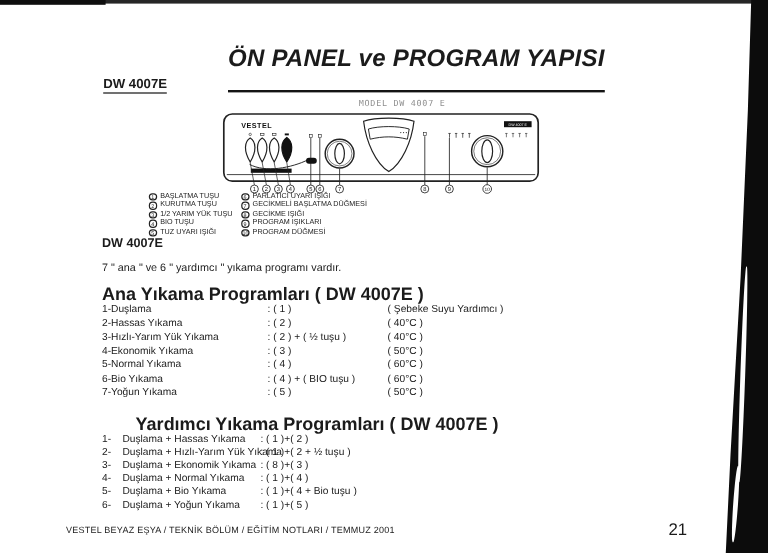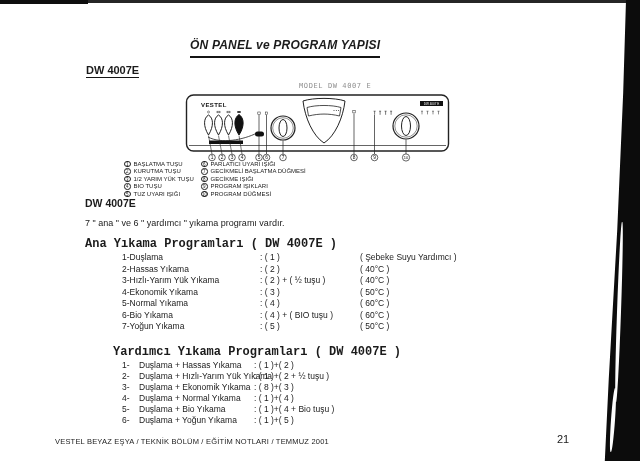--- a/index.html
+++ b/index.html
@@ -11,59 +11,59 @@
   
   .scan-top{position:absolute;top:0;left:0;width:640px;height:2.5px;background:#262626;}
   .scan-top-blob{position:absolute;top:0;left:0;width:88px;height:4px;background:#0e0e0e;}
   .scan-right{position:absolute;top:0;left:600px;width:40px;height:461px;background:#0c0c0c;
     clip-path:polygon(65% 0,100% 0,100% 100%,12% 100%,22% 82%,43% 50%,58% 20%);}
   .scan-sliver1{position:absolute;left:617px;top:222px;width:4px;height:180px;background:#fdfdfd;
     border-radius:45%/50%;transform:rotate(2deg);}
   .scan-sliver2{position:absolute;left:611px;top:388px;width:4px;height:64px;background:#fdfdfd;
     border-radius:45%/50%;transform:rotate(4deg);}
   
-  .title{position:absolute;top:38px;left:190px;font-size:12px;font-weight:bold;font-style:italic;
-    border-bottom:2px solid #141414;padding-bottom:4px;letter-spacing:.2px;white-space:nowrap;}
+  .title{position:absolute;top:38px;left:190px;font-size:20px;font-weight:bold;font-style:italic;
+    border-bottom:2px solid #141414;padding-bottom:14px;letter-spacing:.2px;white-space:nowrap;}
   .doc-model{position:absolute;top:64px;left:86px;font-size:11px;font-weight:bold;
     border-bottom:1.5px solid #141414;padding-bottom:1px;}
   .model-label{position:absolute;top:82px;left:299px;font-size:7px;color:#8f8f8f;
     font-family:"DejaVu Sans Mono", monospace;letter-spacing:.6px;white-space:nowrap;}
   
   .panel-wrap{position:absolute;left:183px;top:88px;width:280px;height:76px;}
   .panel-wrap svg{display:block;width:280px;height:76px;}
   .panel-wrap text{font-family:"Liberation Sans", sans-serif;}
   
   .legend{position:absolute;top:160px;left:124px;width:280px;font-size:6px;}
   .legend-col{position:absolute;top:0;}
   .legend-col.left{left:0;}
   .legend-col.right{left:77px;}
   .lrow{display:flex;align-items:center;height:7.5px;gap:3px;white-space:nowrap;}
   .lnum{width:6.5px;height:6.5px;border:.6px solid #222;border-radius:50%;font-size:4.5px;
     line-height:6.2px;text-align:center;flex:none;box-sizing:border-box;}
   
   .intro-model{position:absolute;top:197px;left:85px;font-size:10.5px;font-weight:bold;}
   .intro-line{position:absolute;top:218px;left:85px;font-size:9px;white-space:nowrap;}
   .intro-line b{font-weight:normal;}
-  .sec-heading{position:absolute;left:85px;font-size:12px;font-weight:bold;white-space:nowrap;font-family:Liberation Mono, monospace;}
+  .sec-heading{position:absolute;left:85px;font-size:15px;font-weight:bold;white-space:nowrap;}
   .sec-heading.main{top:237px;}
   .sec-heading.aux{top:345px;margin-left:28px;}
-  .table{position:absolute;left:85px;width:400px;margin-left:37px;}
+  .table{position:absolute;left:85px;width:400px;}
   .table.main{top:252px;}
   .table.aux{top:360px;}
   .prow{position:relative;height:11.5px;font-size:8.5px;white-space:nowrap;}
   .arow{position:relative;height:11px;font-size:8.5px;white-space:nowrap;}
   .c-name{position:absolute;left:0;}
   .c-code{position:absolute;left:138px;}
   .c-temp{position:absolute;left:238px;}
   .a-num{position:absolute;left:0;}
   .a-name{position:absolute;left:17px;}
   .a-code{position:absolute;left:132px;}
   
   .footer{position:absolute;top:437px;left:55px;font-size:7.5px;letter-spacing:.2px;white-space:nowrap;}
-  .pagenum{position:absolute;top:433px;left:557px;font-size:11px;}
+  .pagenum{position:absolute;top:433px;left:557px;font-size:14px;}
 </style>
 </head>
 <body>
 
 <div class="scan-top"></div>
 <div class="scan-top-blob"></div>
 <div class="scan-right"></div>
 <div class="scan-sliver1"></div>
 <div class="scan-sliver2"></div>
 

